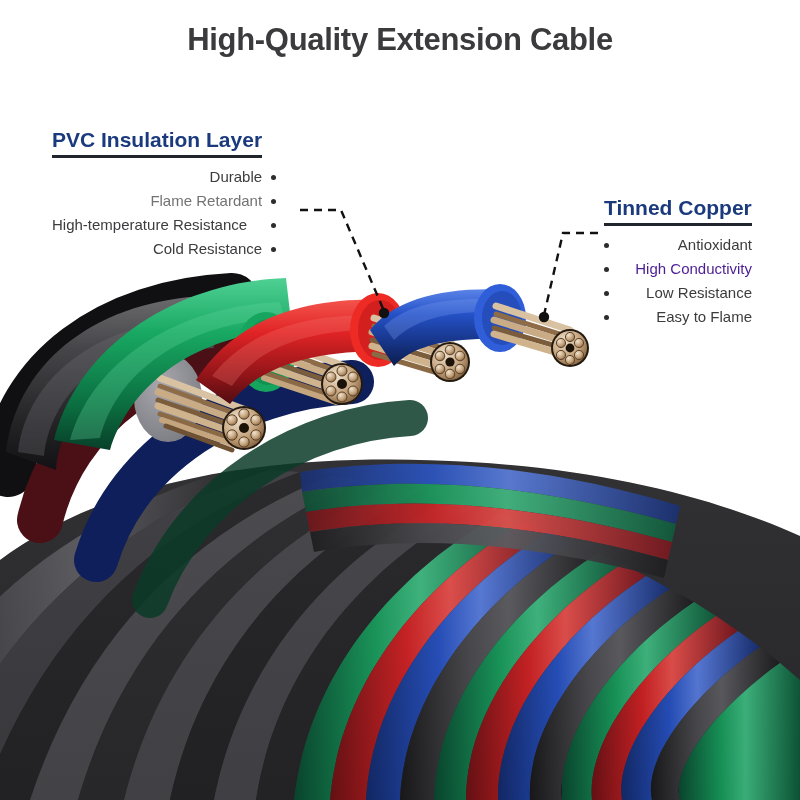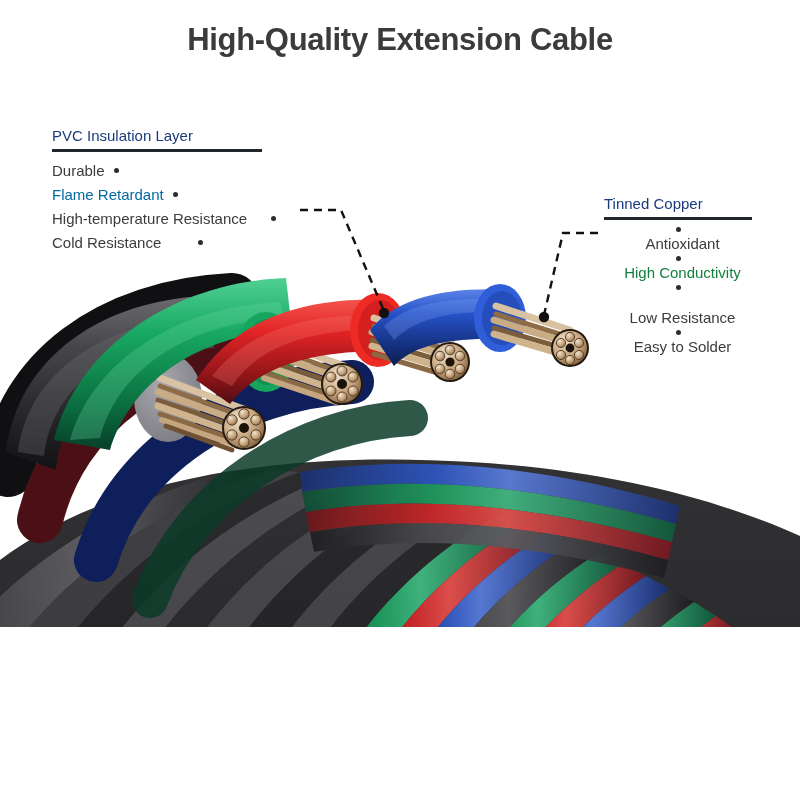--- a/index.html
+++ b/index.html
@@ -3,56 +3,56 @@
 <meta charset="utf-8">
 <style>
   html,body{margin:0;padding:0;}
   body{
     width:800px;height:800px;
     background:#ffffff;
     font-family:"Liberation Sans", sans-serif;
     overflow:hidden;
     position:relative;
   }
-  #stage{position:relative;width:800px;height:627px;overflow:hidden;background:#fff;}
+  #stage{position:relative;width:800px;height:800px;overflow:hidden;background:#fff;}
 
   
   .page-title{
     position:absolute;left:0;top:22px;width:800px;
     text-align:center;
     font-size:31px;font-weight:bold;
     letter-spacing:-0.3px;
     color:#3b3b3d;
   }
 
   
   .ann{position:absolute;}
   .ann-heading{
-    font-size:15px;font-weight:normal;color:#1b3a7e;
+    font-size:21px;font-weight:bold;color:#1b3a7e;
     white-space:nowrap;line-height:1.1;
   }
   .ann-rule{height:3px;background:#20252e;margin-top:4px;}
   .ann-list{margin:7px 0 0 0;padding:0;list-style:none;}
   .ann-list li{
     font-size:15px;color:#3c3c3e;line-height:24px;white-space:nowrap;
     display:flex;align-items:center;
   }
   .bullet{
     width:5px;height:5px;border-radius:50%;background:#2c2c2e;
     display:inline-block;flex:0 0 auto;
   }
 
   
   #ann-pvc{left:52px;top:128px;}
-  #ann-pvc .ann-list li{justify-content:flex-start;}
+  #ann-pvc .ann-list li{justify-content:flex-end;}
   #ann-pvc .ann-list .txt{margin-right:9px;}
 
   
   #ann-copper{left:604px;top:160px;margin-top:36px;}
-  #ann-copper .ann-list li{justify-content:flex-end;flex-direction:column;}
+  #ann-copper .ann-list li{justify-content:space-between;}
   #ann-copper .ann-list .txt{margin-left:9px;}
 
   
   #leaders{position:absolute;left:0;top:0;width:800px;height:800px;pointer-events:none;}
 
   
   #art{position:absolute;left:0;top:0;width:800px;height:800px;}
 </style>
 </head>
 <body style="background: rgb(255, 255, 255);">
@@ -331,51 +331,51 @@
   <div class="page-title" style="color: rgb(59, 59, 61);">High-Quality Extension Cable</div>
 
   <div class="ann" id="ann-pvc">
     <div class="ann-heading" style="color: rgb(27, 58, 126);">PVC Insulation Layer</div>
     <div class="ann-rule" style="background: rgb(32, 37, 46); width: 210px;"></div>
     <ul class="ann-list">
       <li style="color: rgb(60, 60, 62);">
         <span class="txt">Durable</span>
         <span class="bullet" style="background: rgb(44, 44, 46);"></span>
       </li>
-      <li style="color: #0369a1;">
+      <li style="color: #737373;">
         <span class="txt">Flame Retardant</span>
         <span class="bullet" style="background: rgb(44, 44, 46);"></span>
       </li>
       <li style="color: rgb(60, 60, 62); gap: 15px;">
         <span class="txt">High-temperature Resistance</span>
         <span class="bullet" style="background: rgb(44, 44, 46);"></span>
       </li>
-      <li style="color: rgb(60, 60, 62); gap: 28px;">
+      <li style="color: rgb(60, 60, 62);">
         <span class="txt">Cold Resistance</span>
         <span class="bullet" style="background: rgb(44, 44, 46);"></span>
       </li>
     </ul>
   </div>
 
   <div class="ann" id="ann-copper">
     <div class="ann-heading" style="color: rgb(27, 58, 126);">Tinned Copper</div>
     <div class="ann-rule" style="background: rgb(32, 37, 46); width: 148px;"></div>
     <ul class="ann-list">
       <li style="color: rgb(60, 60, 62);">
         <span class="bullet" style="background: rgb(44, 44, 46);"></span>
         <span class="txt">Antioxidant</span>
       </li>
-      <li style="color: #15803d;">
+      <li style="color: #4c1d95;">
         <span class="bullet" style="background: rgb(44, 44, 46);"></span>
         <span class="txt">High Conductivity</span>
       </li>
       <li style="color: rgb(60, 60, 62); gap: 16px;">
         <span class="bullet" style="background: rgb(44, 44, 46);"></span>
         <span class="txt">Low Resistance</span>
       </li>
       <li style="color: rgb(60, 60, 62);">
         <span class="bullet" style="background: rgb(44, 44, 46);"></span>
-        <span class="txt">Easy to Solder</span>
+        <span class="txt">Easy to Flame</span>
       </li>
     </ul>
   </div>
 
 </div>
 
 </body></html>

